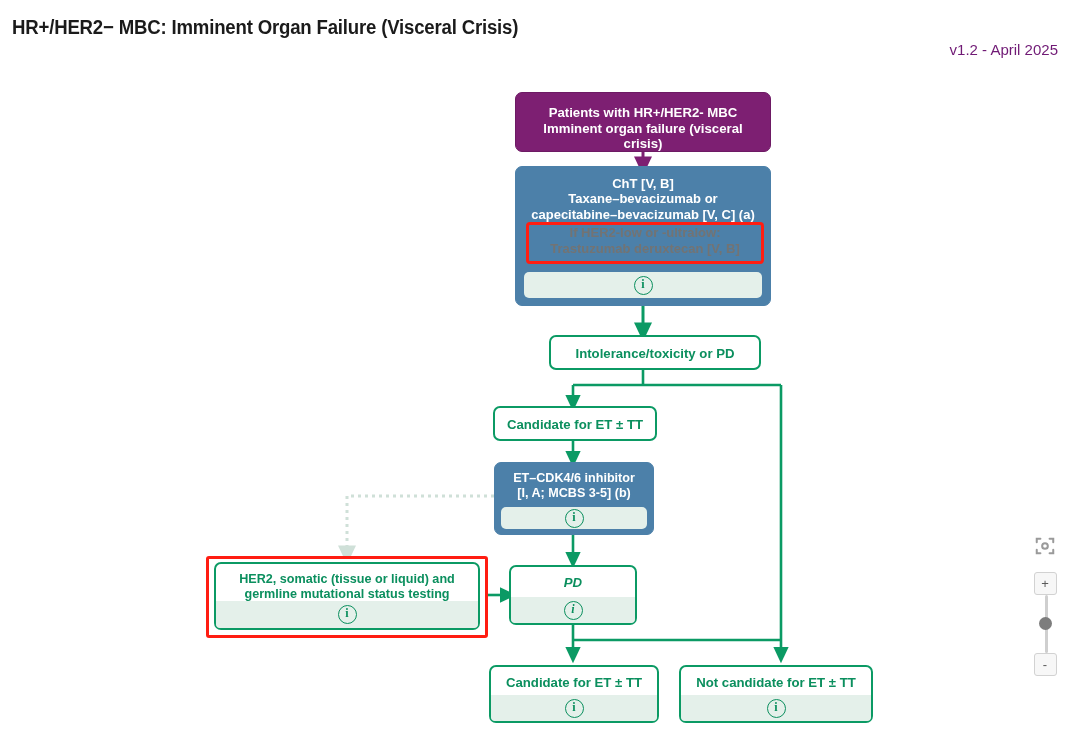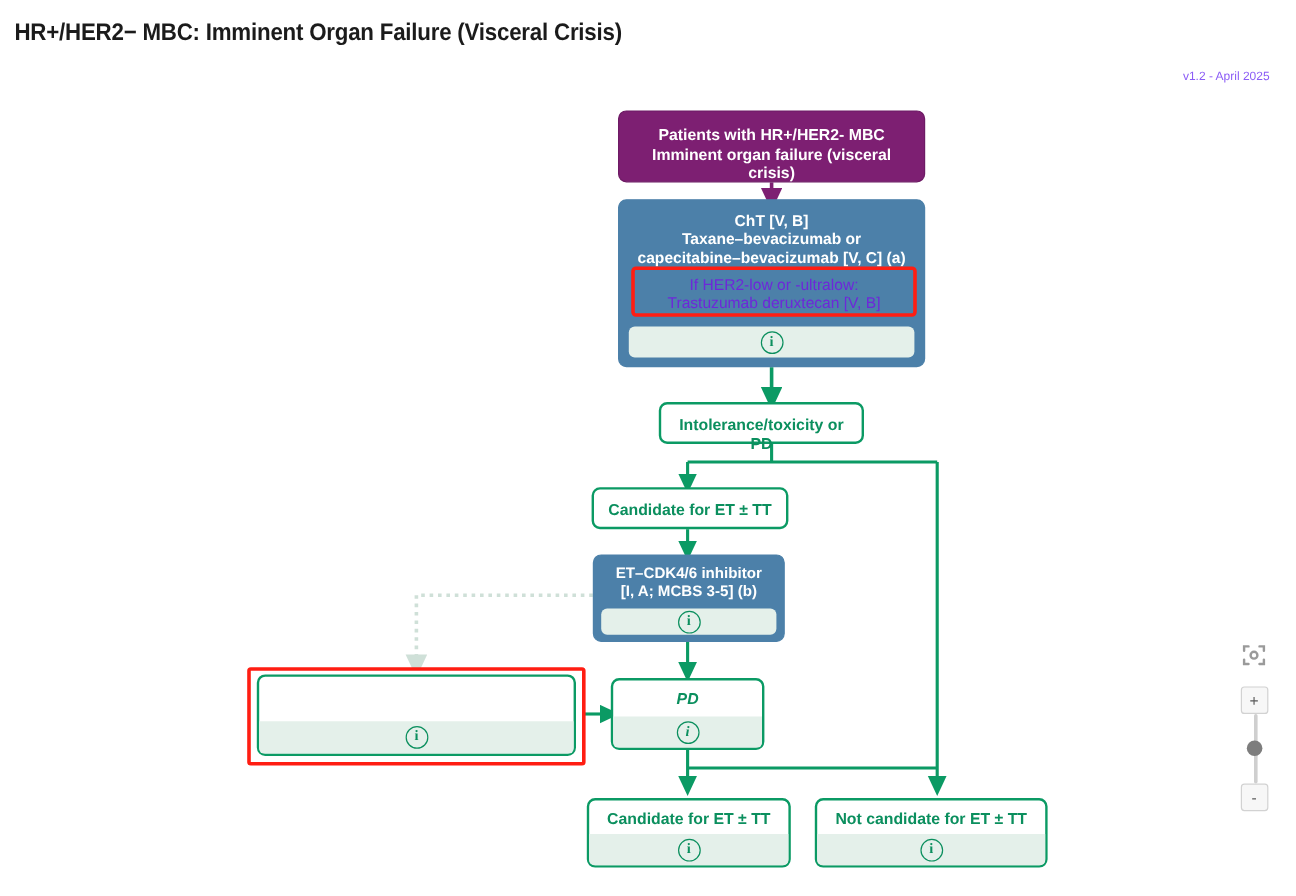--- a/index.html
+++ b/index.html
@@ -27,23 +27,23 @@
     font-weight: bold;
     letter-spacing: -0.2px;
     color: #1b1b1b;
     transform: scaleX(0.93);
     transform-origin: left center;
     white-space: nowrap;
   }
   #version-label {
     position: absolute;
     right: 22px;
-    top: 59px;
-    font-size: 10px;
-    color: #8b5cf6;
+    top: 41px;
+    font-size: 15px;
+    color: #701a75;
     white-space: nowrap;
   }
 
   
   #flow-canvas {
     position: absolute;
     left: 0;
     top: 0;
     width: 1080px;
     height: 747px;
@@ -135,26 +135,26 @@
     cursor: pointer;
   }
 
   
   .red-overlay {
     position: absolute;
     box-sizing: border-box;
     border: 3.5px solid #ff1d12;
     border-radius: 4px;
     background: transparent;
-    color: #6d28d9;
-    font-weight: normal;
+    color: #737373;
+    font-weight: bold;
     font-size: 13px;
     line-height: 1.2;
     display: flex;
-    align-items: flex-end;
+    align-items: flex-start;
     justify-content: center;
     text-align: center;
     white-space: pre-line;
     z-index: 5;
   }
   
   .red-frame {
     position: absolute;
     box-sizing: border-box;
     border: 3.5px solid #ff1d12;
@@ -278,37 +278,39 @@
     <div class="info-strip" style="position:absolute; left:8px; right:8px; bottom:7px; margin:0;">
       <span class="info-icon">i</span>
     </div>
   </div>
 
   <div class="red-overlay" style="left:526px; top:222px; width:238px; height:42px;">
     <span>If HER2-low or -ultralow:
 Trastuzumab deruxtecan [V, B]</span>
   </div>
 
-  <div class="node green" style="left:549px; top:335px; width:171px; height:35px; display:flex; align-items:flex-start; justify-content:center;">
+  <div class="node green" style="left:549px; top:335px; width:212px; height:35px; display:flex; align-items:flex-start; justify-content:center;">
     <span class="title">Intolerance/toxicity or PD</span>
   </div>
 
   <div class="node green" style="left:493px; top:406px; width:164px; height:35px; display:flex; align-items:center; justify-content:center;">
     <span class="title">Candidate for ET ± TT</span>
   </div>
 
   <div class="node blue" style="left:494px; top:462px; width:160px; height:73px; padding:8px 4px 6px;">
     <span class="title" style="font-size:12.6px;">ET–CDK4/6 inhibitor
 [I, A; MCBS 3-5] (b)</span>
     <div class="info-strip" style="position:absolute; left:6px; right:6px; bottom:5px; margin:0; height:22px;">
       <span class="info-icon">i</span>
     </div>
   </div>
 
   <div class="node green" style="left:214px; top:562px; width:266px; height:68px; padding:8px 6px 0; z-index:2;">
+    <span class="title" style="font-size:12.6px;">HER2, somatic (tissue or liquid) and
+germline mutational status testing</span>
     <div class="info-strip" style="position:absolute; left:0; right:0; bottom:0; margin:0; height:27px; border-radius:0 0 4px 4px;">
       <span class="info-icon">i</span>
     </div>
   </div>
 
   <div class="node green" style="left:509px; top:565px; width:128px; height:60px; padding:8px 6px 0; z-index:2;font-style:italic;">
     <span class="title">PD</span>
     <div class="info-strip" style="position:absolute; left:0; right:0; bottom:0; margin:0; height:26px; border-radius:0 0 4px 4px;">
       <span class="info-icon">i</span>
     </div>

